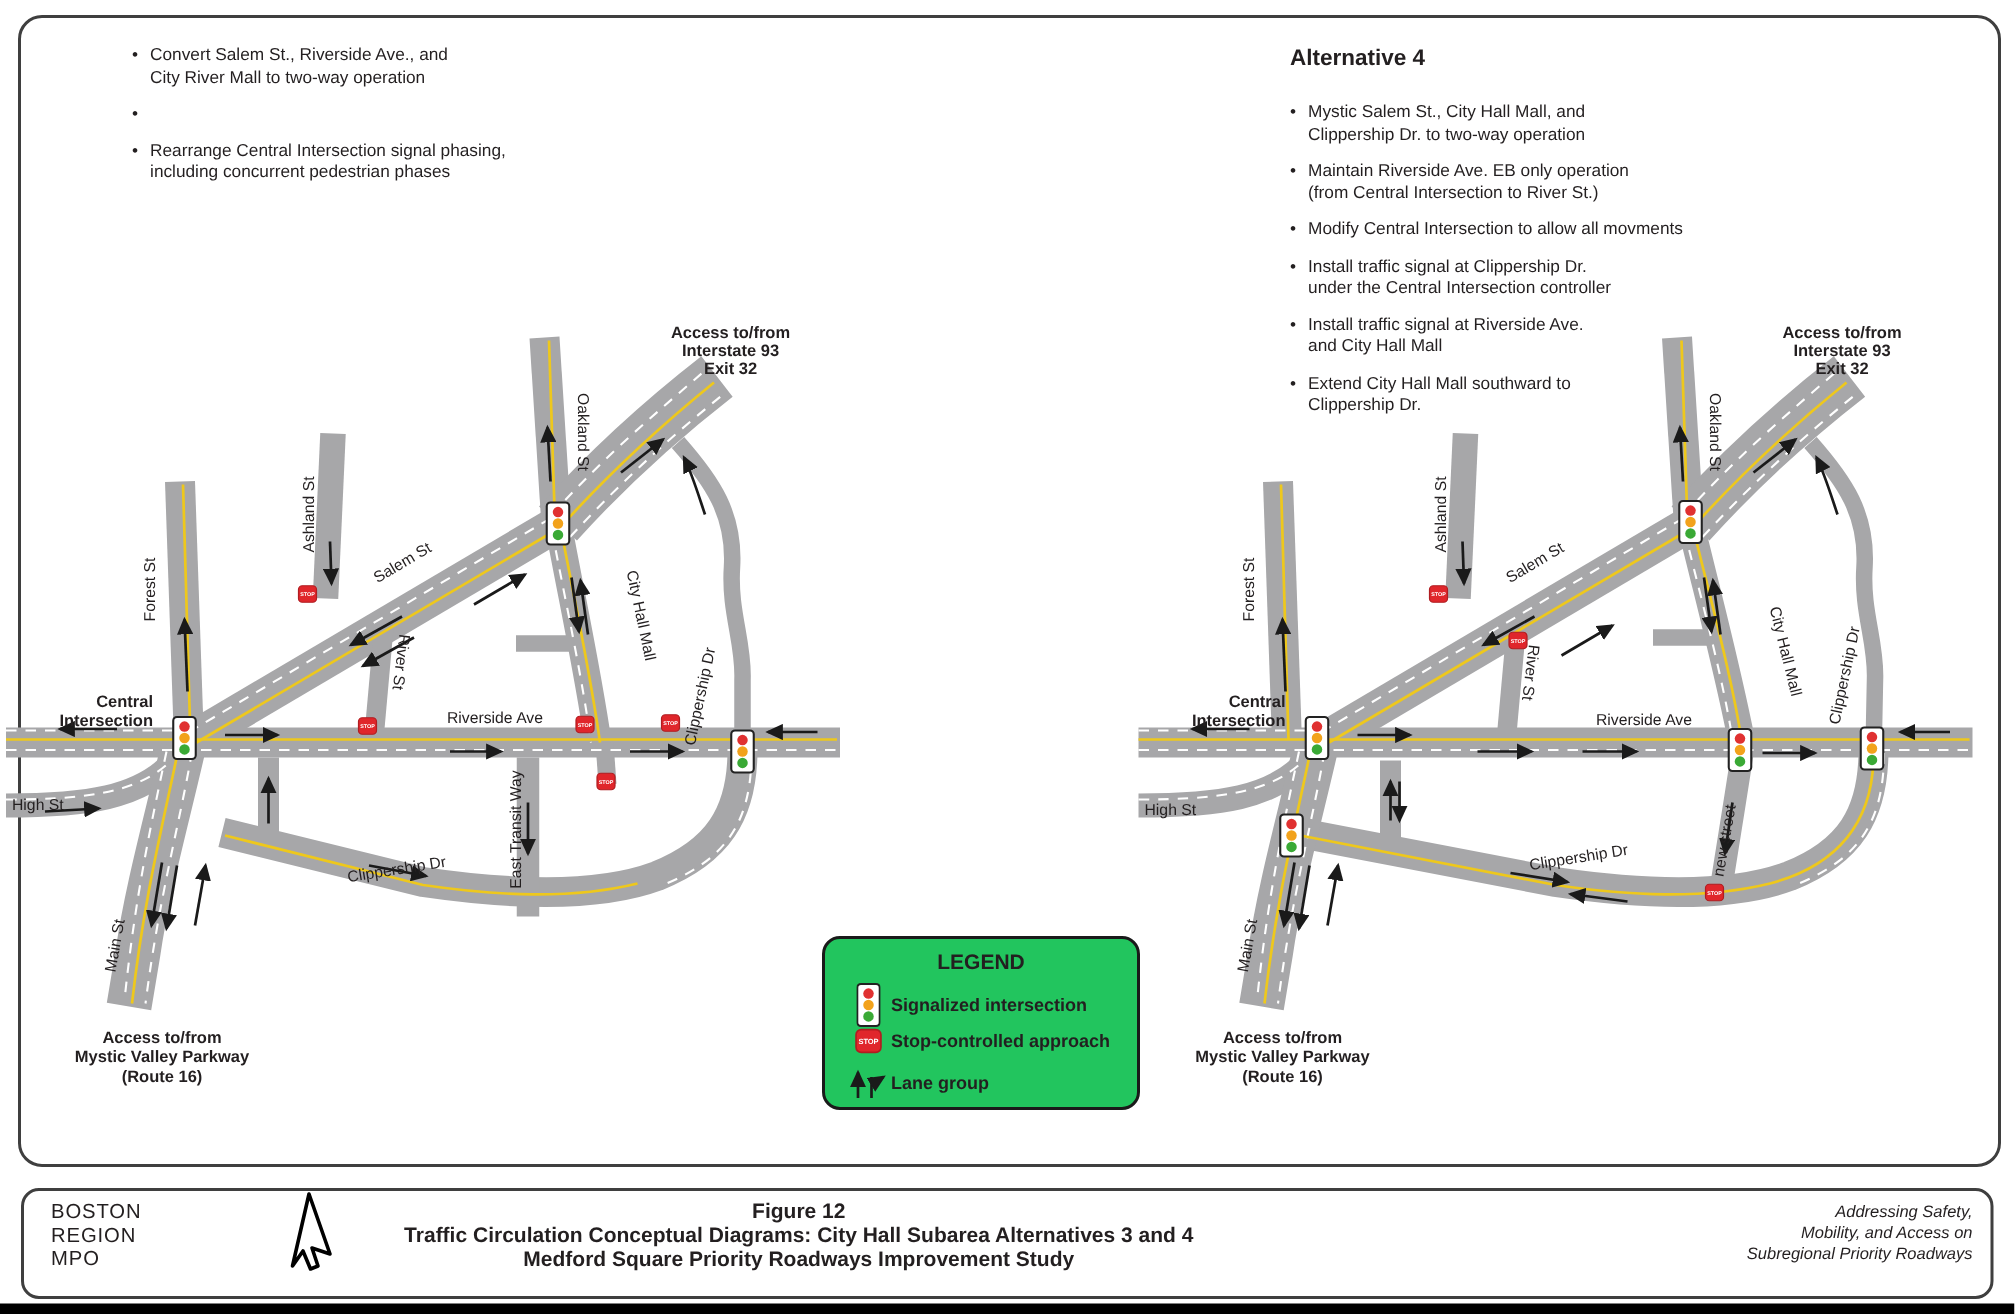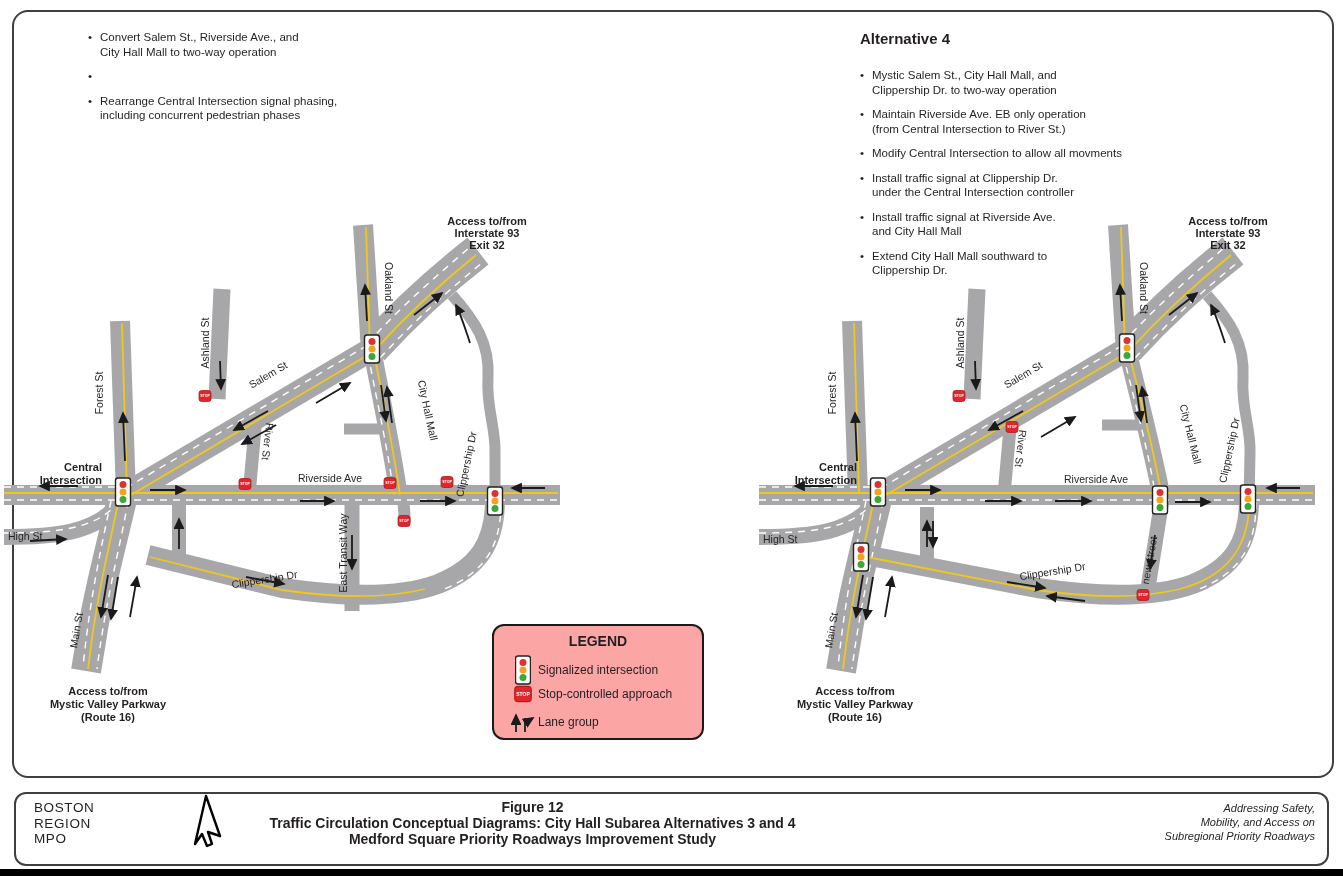--- a/index.html
+++ b/index.html
@@ -19,25 +19,25 @@
   
   svg{display:block;}
   .lbl{font-family:"Liberation Sans",sans-serif;font-size:10.5px;fill:#231f20;}
   .lblb{font-family:"Liberation Sans",sans-serif;font-size:11px;font-weight:bold;fill:#231f20;}
   .road{stroke:#a7a7a9;fill:none;}
   .yline{stroke:#eec81c;stroke-width:1.8;fill:none;}
   .wdash{stroke:#ffffff;stroke-width:1.4;fill:none;stroke-dasharray:7 6;}
   .arr{stroke:#1a1a1a;stroke-width:1.8;fill:none;}
   
   .legend{
-    left:492px;top:624px;width:208px;height:112px;background:#fca5a5;
+    left:548px;top:624px;width:208px;height:112px;background:#22c55e;
     border:2px solid #1a1a1a;border-radius:12px;
   }
   .legend-title{text-align:center;font-size:14px;font-weight:bold;margin-top:7px;}
-  .legend-item{display:flex;align-items:center;margin:0 0 0 14px;font-size:12px;font-weight:normal;}
+  .legend-item{display:flex;align-items:center;margin:0 0 0 14px;font-size:12px;font-weight:bold;}
   .legend-item .licon{width:30px;display:flex;justify-content:center;}
   
   .footer-box{
     left:14px;top:792px;width:1311px;height:70px;
     border:2px solid #3f3f3f;border-radius:12px;background:#fff;
   }
   .footer-org{left:34px;top:800px;font-size:13.5px;line-height:15.5px;letter-spacing:0.6px;}
   .footer-center{left:0;top:799px;width:1065px;text-align:center;font-weight:bold;font-size:14px;line-height:16px;}
   .footer-right{right:28px;top:801px;text-align:right;font-style:italic;font-size:11px;line-height:14px;}
   .bottom-bar{left:0;top:869px;width:1343px;height:7px;background:#000;}
@@ -45,21 +45,21 @@
 </head>
 <body>
 
 <div class="abs figure-border"></div>
 
 <div class="abs alt-block" style="left:88px;top:30px;">
   <div class="bullet-row">
     <span class="bullet-dot">•</span>
     <span>
         <div>Convert Salem St., Riverside Ave., and</div>
-        <div>City Hall Mall to two-way operation</div>
+        <div>City River Mall to two-way operation</div>
       </span>
   </div>
   <div class="bullet-row">
     <span class="bullet-dot">•</span>
   </div>
   <div class="bullet-row">
     <span class="bullet-dot">•</span>
     <span>
         <div>Rearrange Central Intersection signal phasing,</div>
         <div>including concurrent pedestrian phases</div>

